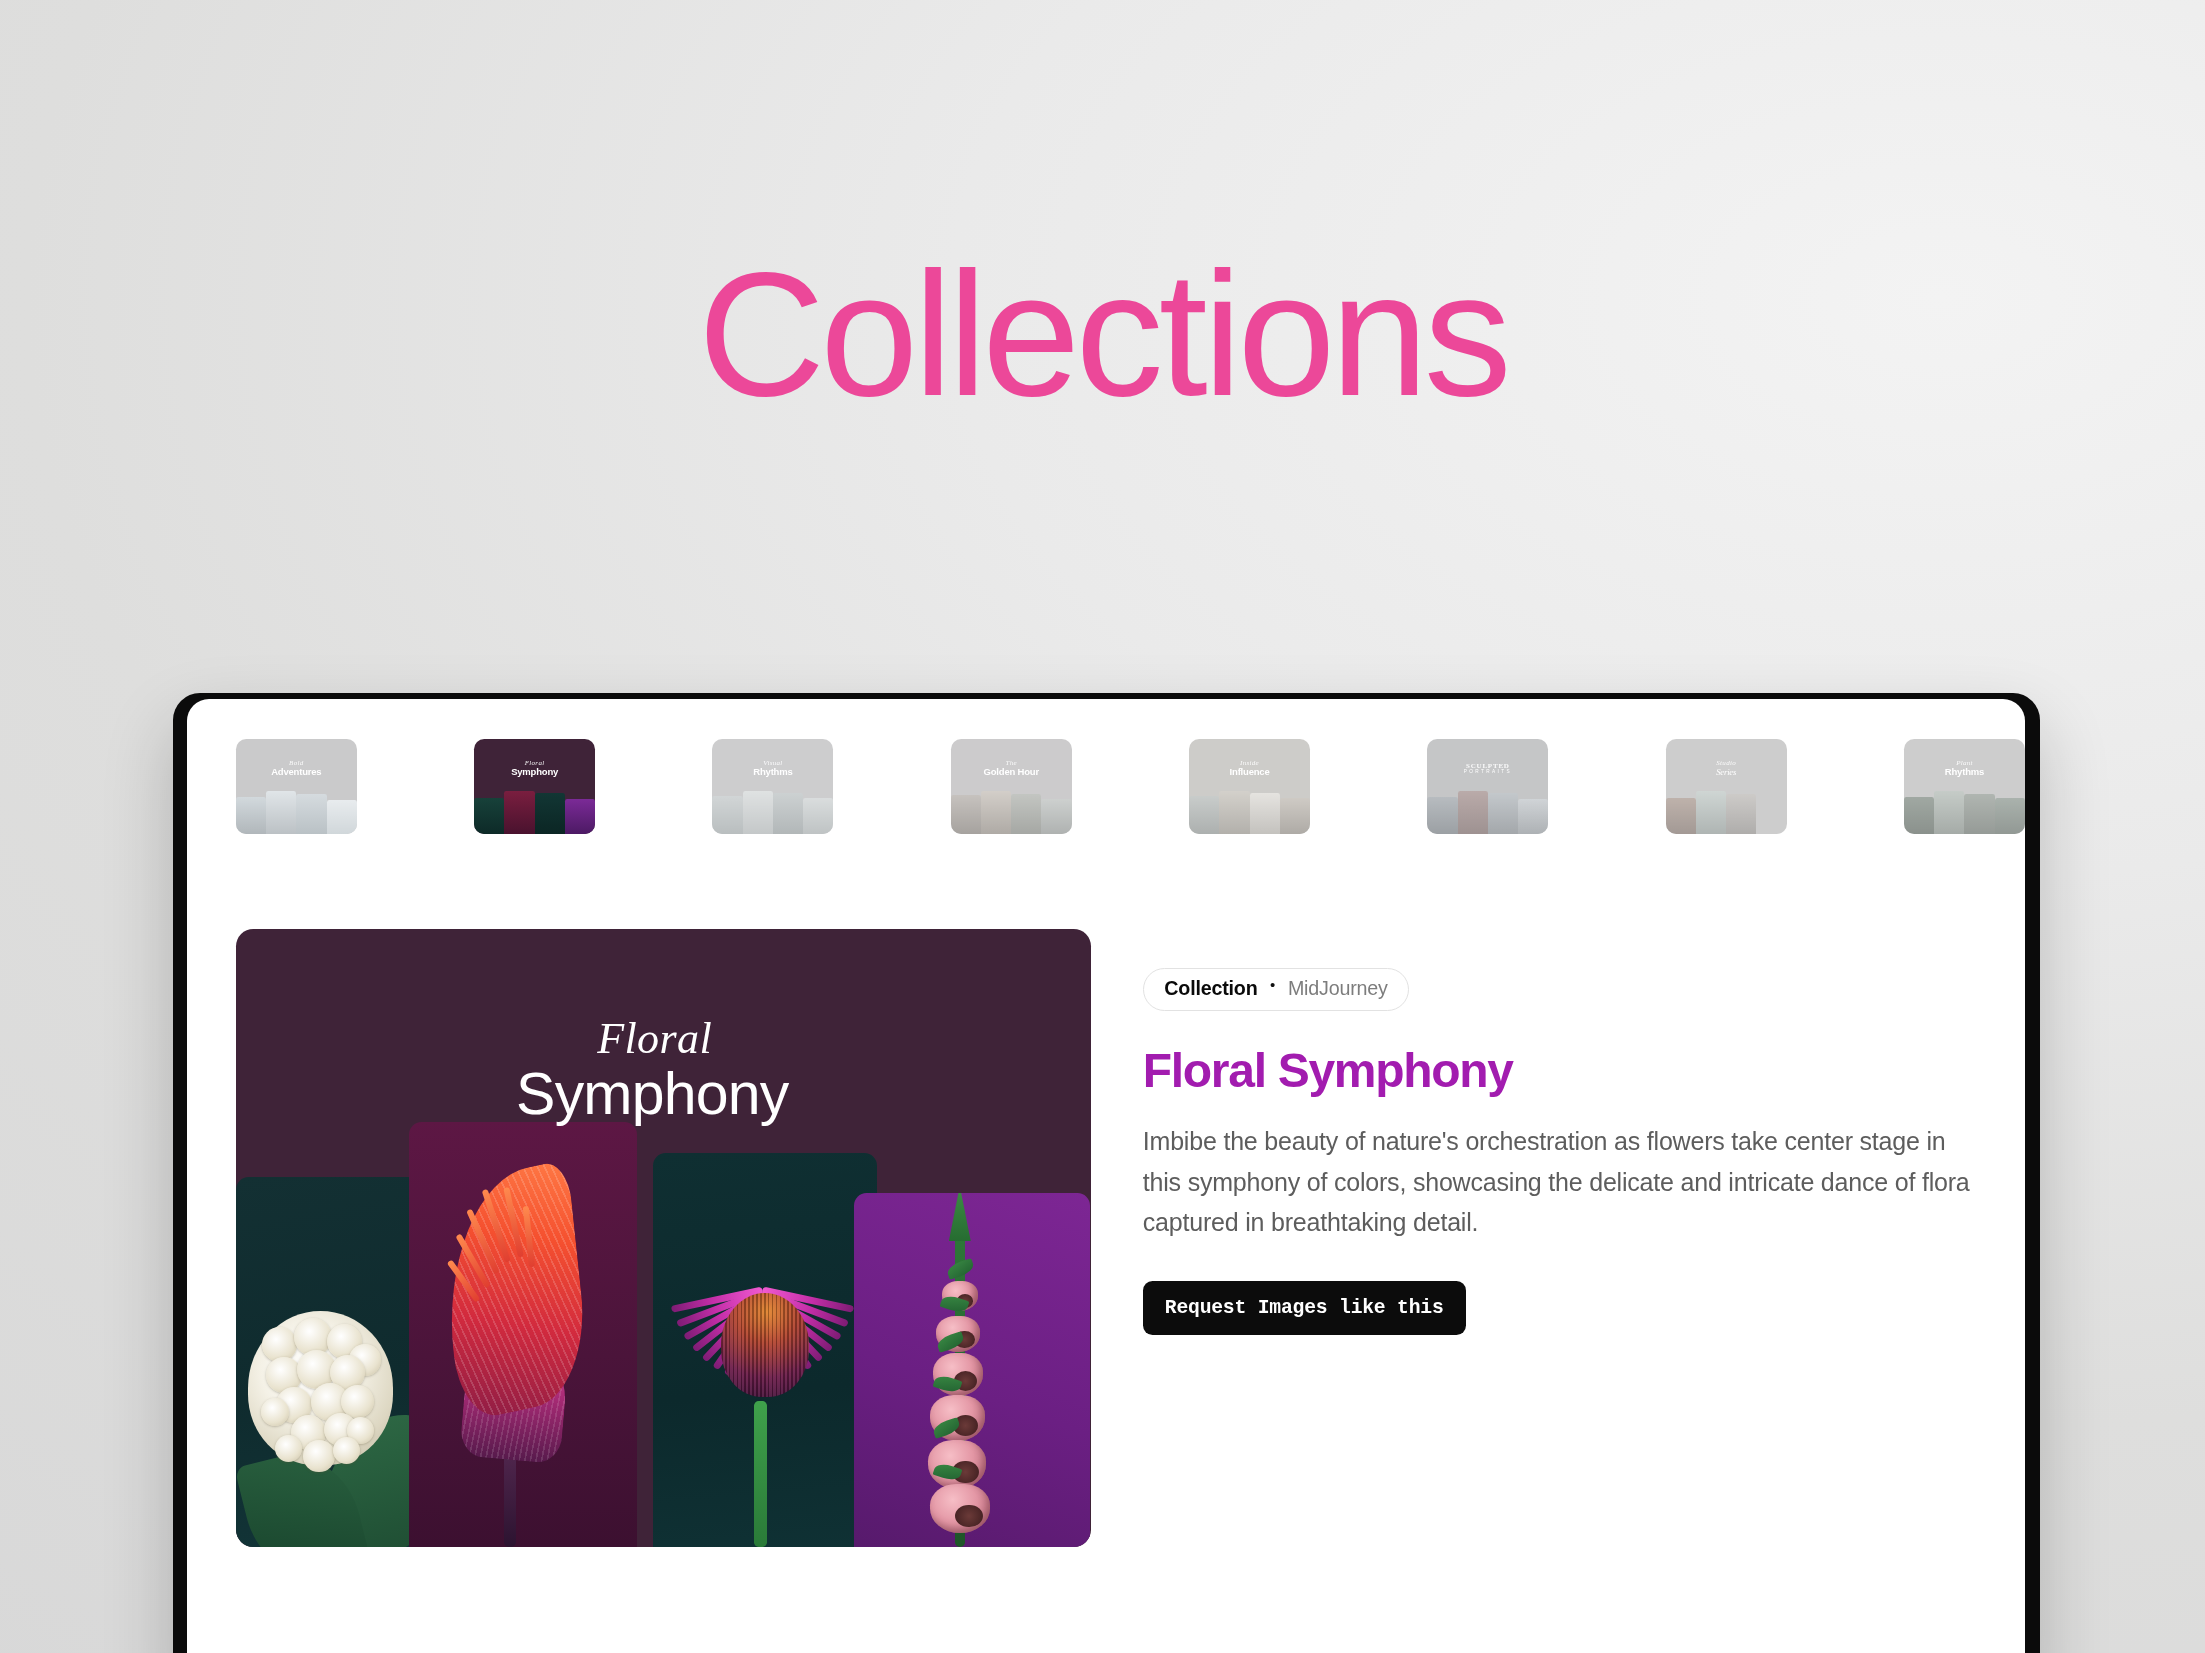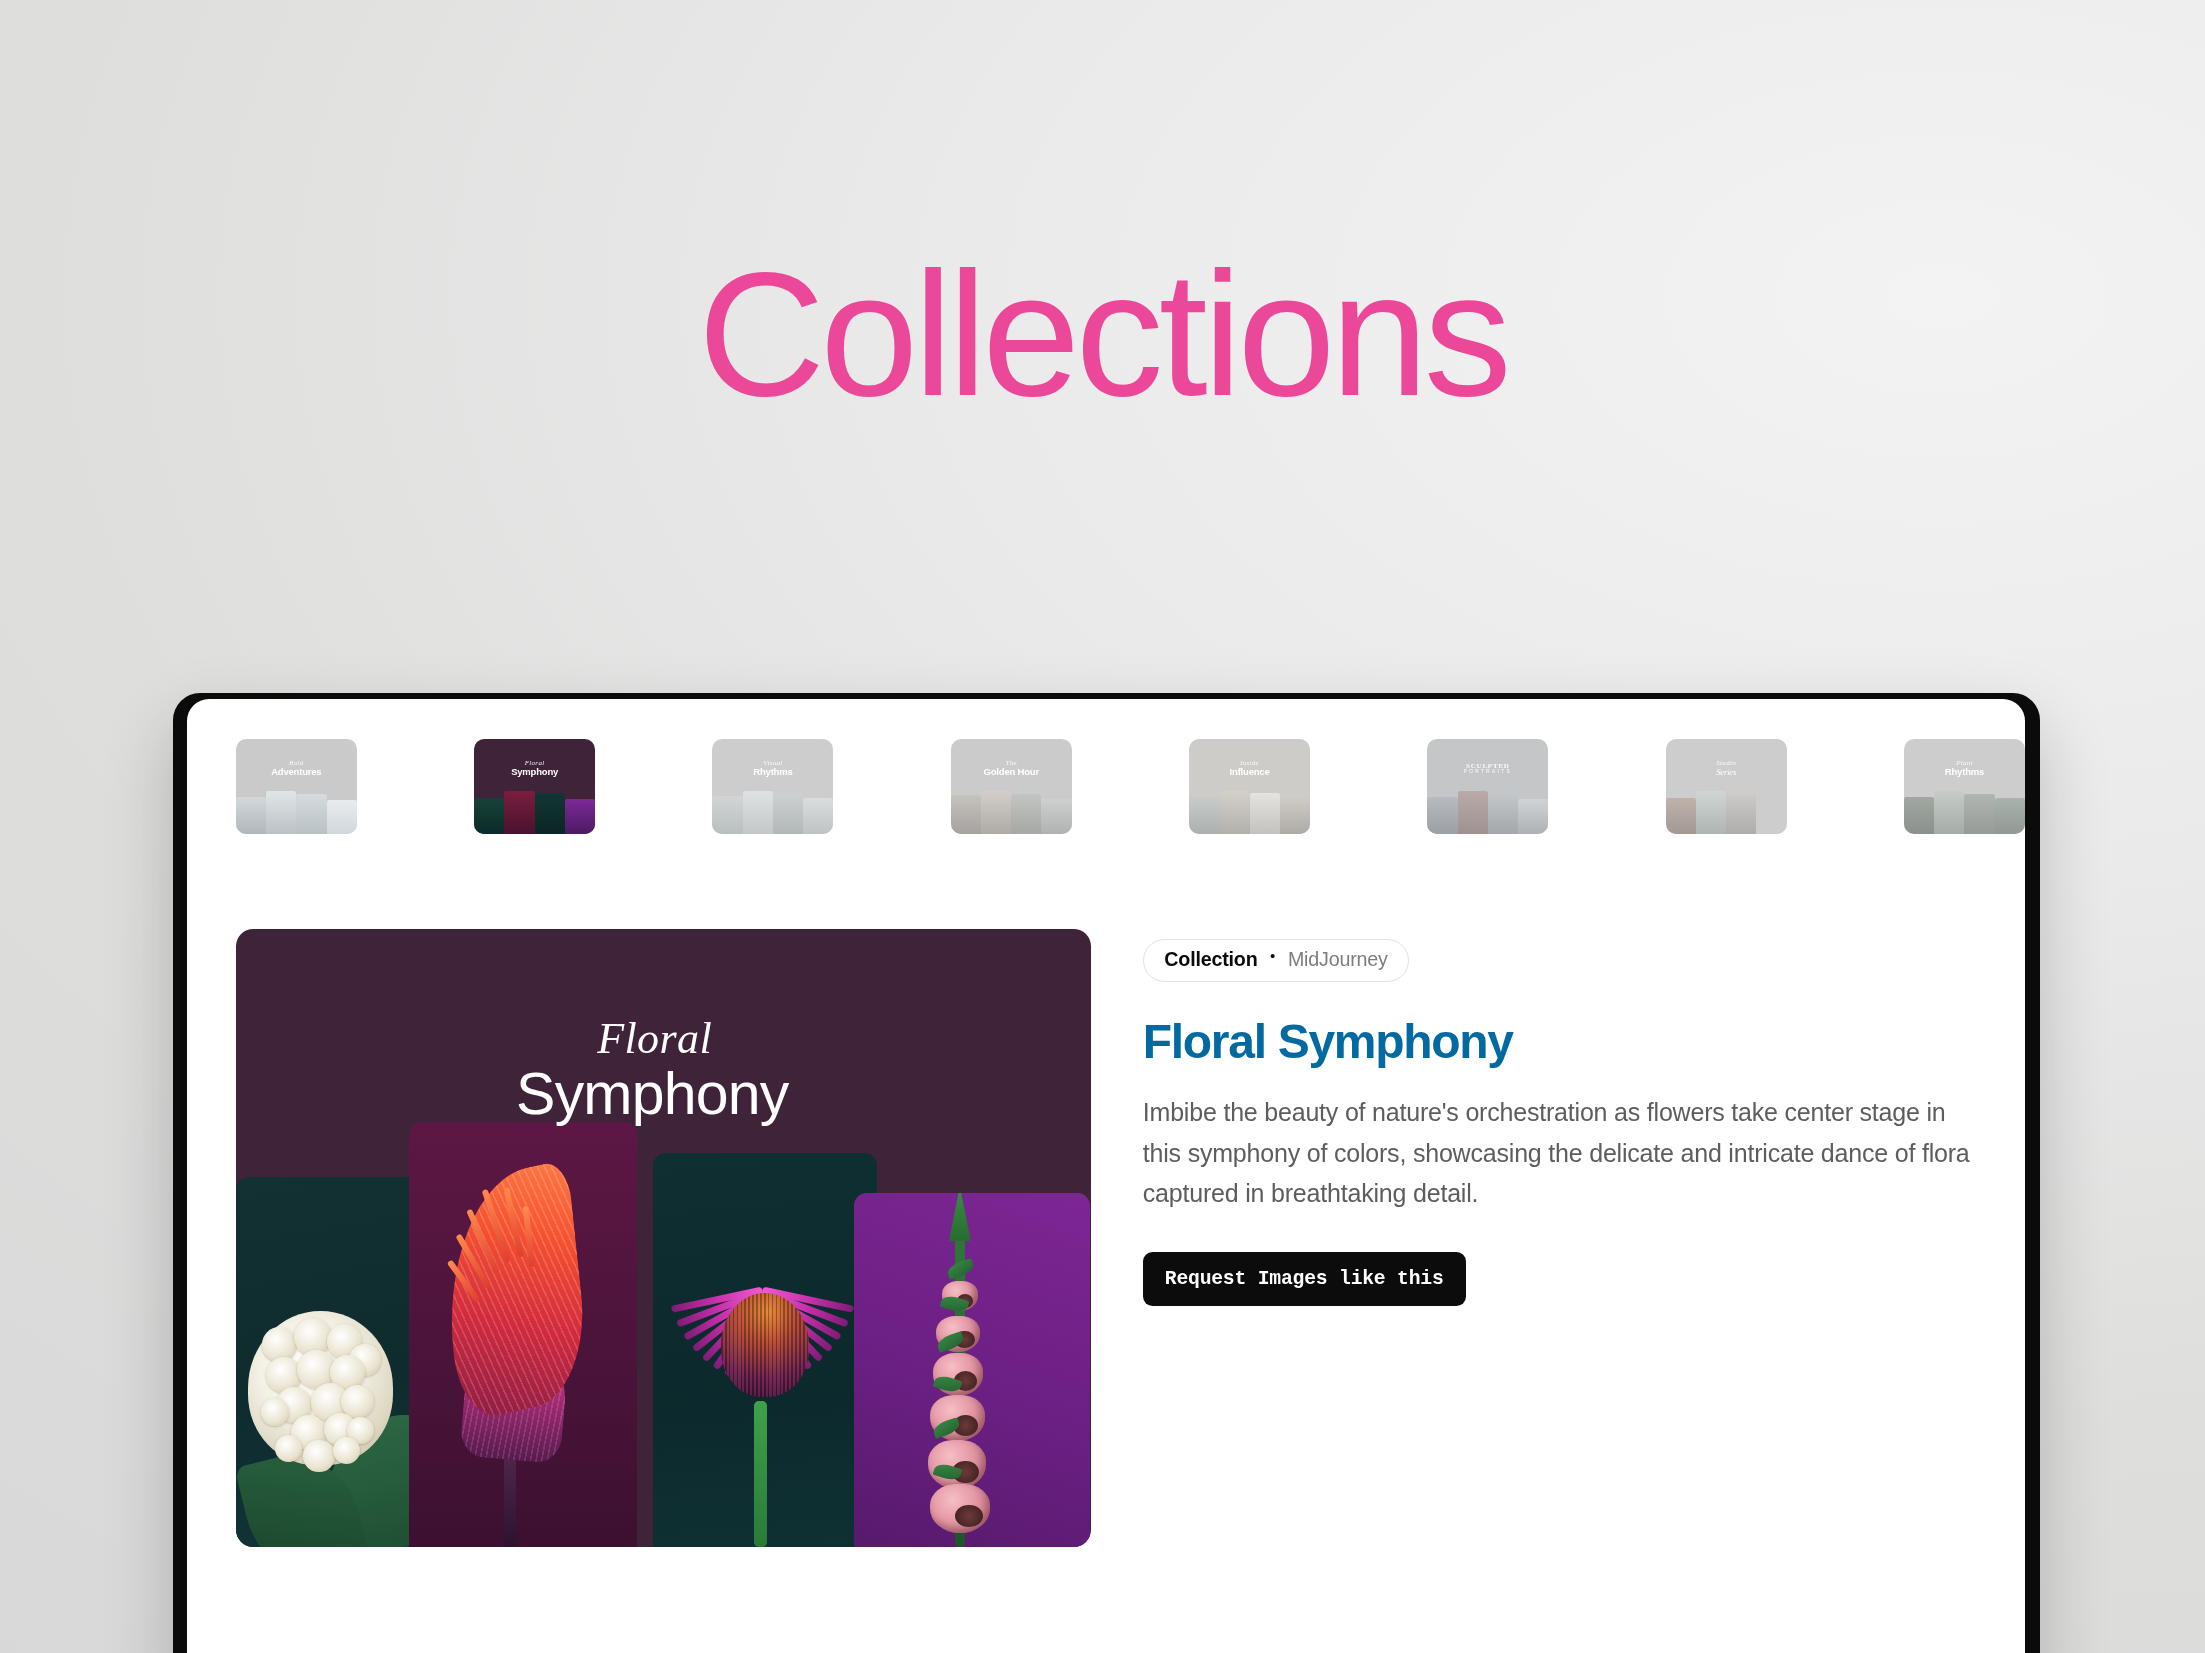--- a/index.html
+++ b/index.html
@@ -254,31 +254,32 @@
   
   .info{ flex:1 1 auto; padding-top:9.5px; }
   .badge{
     display:inline-flex; align-items:flex-start; gap:12.6px;
     border:1.3px solid #e2e2e2;
     border-radius:787px;
     padding:8.7px 20.5px 9.5px 20.5px;
     font-size:19.7px;
     cursor:pointer;
     background:#fff;
+    margin-top:29px;
   }
   .badge .b-main{ font-weight:700; color:#0a0a0a; letter-spacing:-0.2px; }
   .badge .b-dot{ color:#111; font-size:15px; line-height:1; }
   .badge .b-sub{ color:#7d7d7d; letter-spacing:-0.2px; }
 
   .info-title{
     margin-top:35px;
     font-size:48px;
     font-weight:700;
     letter-spacing:-1.3px;
-    color:#0369a1;
+    color:#a21caf;
     line-height:1.05;
   }
   .info-desc{
     margin-top:25px;
     font-size:25px;
     line-height:1.62;
     color:#5d5d5d;
     max-width:847px;
     letter-spacing:-0.2px;
   }

